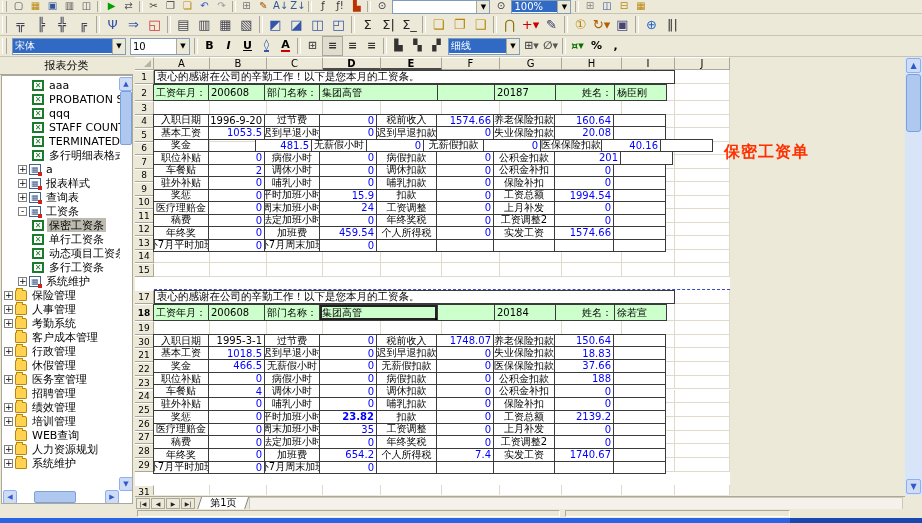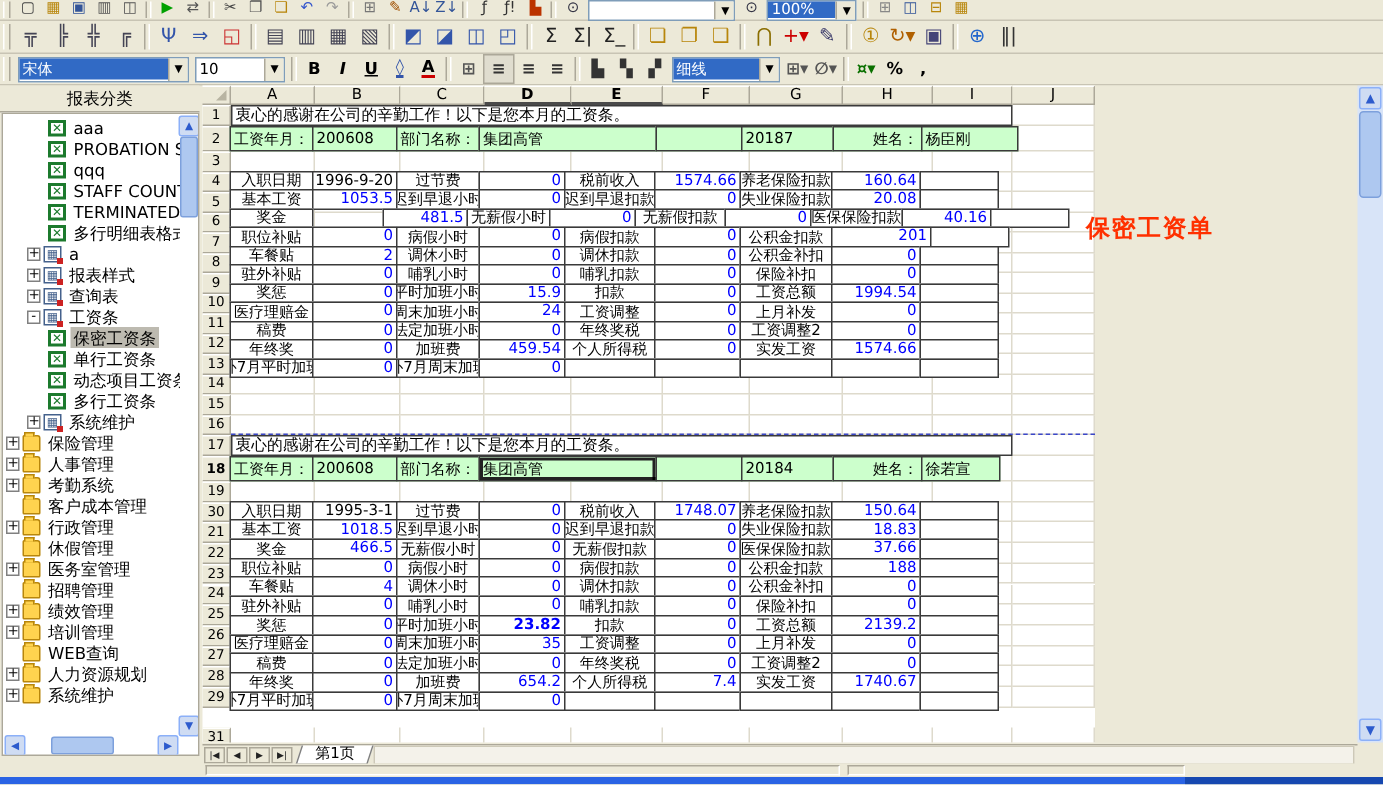--- a/index.html
+++ b/index.html
@@ -730,33 +730,20 @@
         <div class="gcell" style="width: 57px; flex: 0 0 57px;"></div>
         <div class="gcell" style="width: 56px; flex: 0 0 56px;"></div>
         <div class="gcell" style="width: 58px; flex: 0 0 58px;"></div>
         <div class="gcell" style="width: 61px; flex: 0 0 61px;"></div>
         <div class="gcell" style="width: 58px; flex: 0 0 58px;"></div>
         <div class="gcell" style="width: 62px; flex: 0 0 62px;"></div>
         <div class="gcell" style="width: 60px; flex: 0 0 60px;"></div>
         <div class="gcell" style="width: 53px; flex: 0 0 53px;"></div>
         <div class="gcell" style="width: 55px; flex: 0 0 55px;"></div>
       </div>
-      <div class="grow" style="top: 206.5px; height: 13.5px; width: 595px;">
-        <div class="rnum">16</div>
-        <div class="gcell" style="width: 56px; flex: 0 0 56px;"></div>
-        <div class="gcell" style="width: 57px; flex: 0 0 57px;"></div>
-        <div class="gcell" style="width: 56px; flex: 0 0 56px;"></div>
-        <div class="gcell" style="width: 58px; flex: 0 0 58px;"></div>
-        <div class="gcell" style="width: 61px; flex: 0 0 61px;"></div>
-        <div class="gcell" style="width: 58px; flex: 0 0 58px;"></div>
-        <div class="gcell" style="width: 62px; flex: 0 0 62px;"></div>
-        <div class="gcell" style="width: 60px; flex: 0 0 60px;"></div>
-        <div class="gcell" style="width: 53px; flex: 0 0 53px;"></div>
-        <div class="gcell" style="width: 55px; flex: 0 0 55px;"></div>
-      </div>
       <div class="grow" style="top: 220px; height: 14px; width: 595px;">
         <div class="rnum">17</div>
         <div class="gcell" style="width: 56px; flex: 0 0 56px;"></div>
         <div class="gcell" style="width: 57px; flex: 0 0 57px;"></div>
         <div class="gcell" style="width: 56px; flex: 0 0 56px;"></div>
         <div class="gcell" style="width: 58px; flex: 0 0 58px;"></div>
         <div class="gcell" style="width: 61px; flex: 0 0 61px;"></div>
         <div class="gcell" style="width: 58px; flex: 0 0 58px;"></div>
         <div class="gcell" style="width: 62px; flex: 0 0 62px;"></div>
         <div class="gcell" style="width: 60px; flex: 0 0 60px;"></div>
@@ -935,21 +922,21 @@
       <div class="blk" style="left: 19px; top: 0px;">
         <div class="greet" style="width: 521px; height: 14px;">衷心的感谢在公司的辛勤工作！以下是您本月的工资条。</div>
         <div class="brow">
           <div class="bcell green gl" style="width: 56px; height: 17px;">工资年月：</div>
           <div class="bcell green gl" style="width: 57px; height: 17px;">200608</div>
           <div class="bcell green gr" style="width: 56px; height: 17px;">部门名称：</div>
           <div class="bcell green gl" style="width: 119px; height: 17px;">集团高管</div>
           <div class="bcell green gl" style="width: 58px; height: 17px;"></div>
           <div class="bcell green gl" style="width: 62px; height: 17px;">20187</div>
           <div class="bcell green gr" style="width: 60px; height: 17px;">姓名：</div>
-          <div class="bcell green gl" style="width: 65px; height: 17px; text-align: center;">杨臣刚</div>
+          <div class="bcell green gl" style="width: 53px; height: 17px; text-align: center;">杨臣刚</div>
         </div>
         <div style="margin-top: 12.5px;">
           <div class="brow">
             <div class="bcell lab" style="width: 56px; height: 13.5px;">入职日期</div>
             <div class="bcell valk" style="width: 57px; height: 13.5px;">1996-9-20</div>
             <div class="bcell lab" style="width: 56px; height: 13.5px;">过节费</div>
             <div class="bcell val" style="width: 58px; height: 13.5px;">0</div>
             <div class="bcell lab" style="width: 61px; height: 13.5px;">税前收入</div>
             <div class="bcell val" style="width: 58px; height: 13.5px;">1574.66</div>
             <div class="bcell lab" style="width: 62px; height: 13.5px;">养老保险扣款</div>

